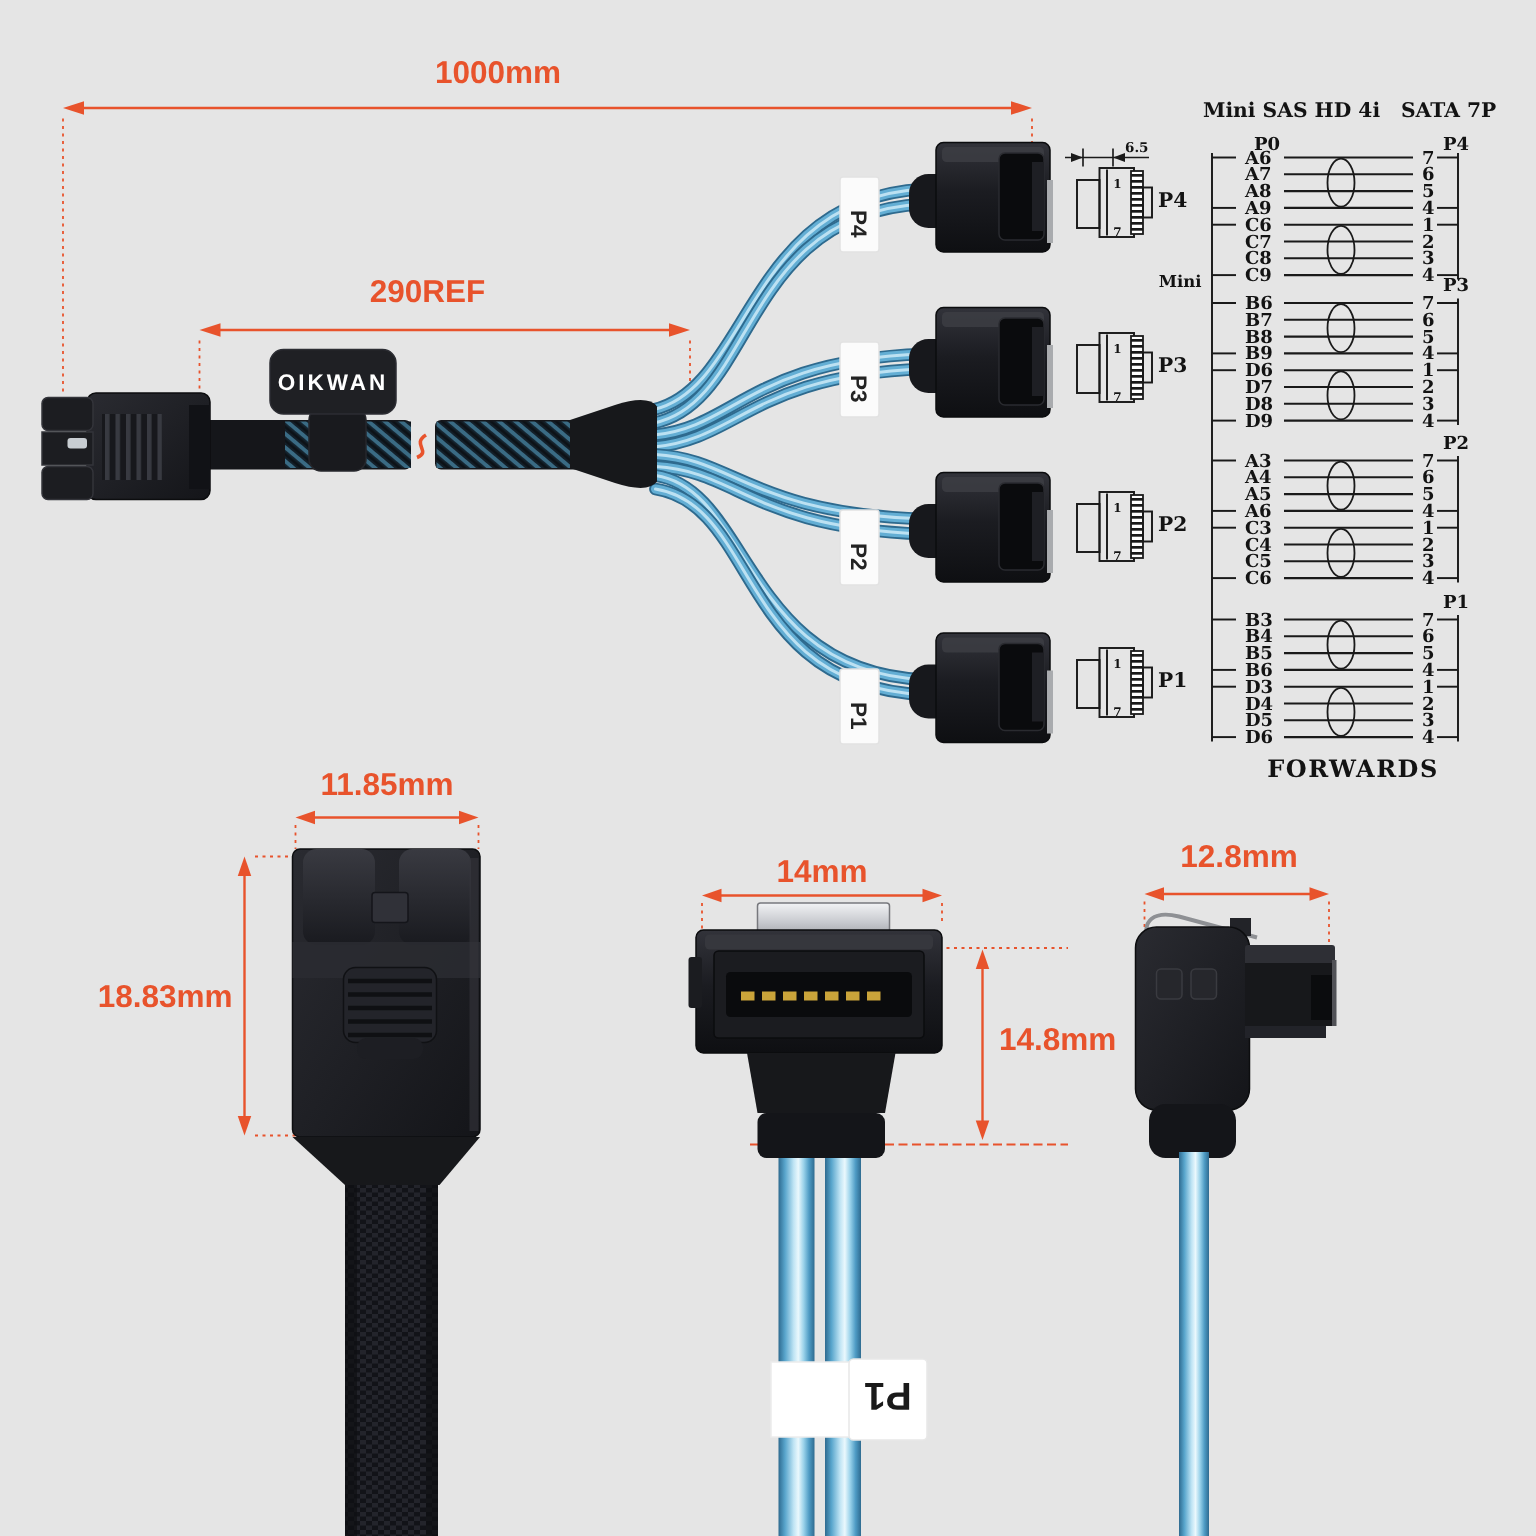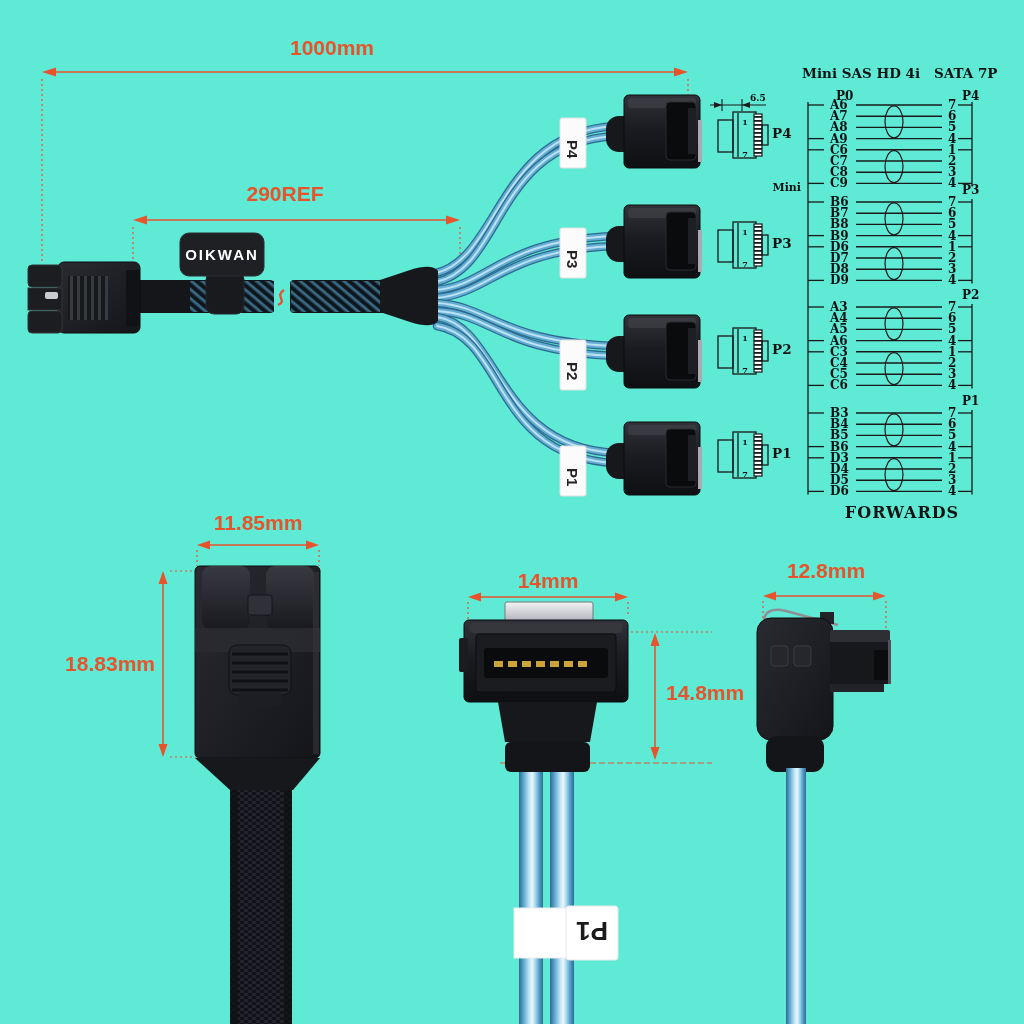--- a/index.html
+++ b/index.html
@@ -1,16 +1,16 @@
 <!DOCTYPE html>
 <html><head>
 <meta charset="utf-8">
 <style>
   html,body{margin:0;padding:0;background:#ffffff;}
-  .stage{position:relative;width:1024px;height:1024px;background:#5eead4;overflow:hidden;
+  .stage{position:relative;width:1024px;height:1024px;background:#e5e5e5;overflow:hidden;
          font-family:"Liberation Sans",sans-serif;}
   svg text{user-select:none;}
   .dim{fill:#E8532C;font:600 21px "Liberation Sans",sans-serif;}
   .dim-line{stroke:#E8532C;stroke-width:1.6;}
   .dim-dot{stroke:#E8532C;stroke-width:1.2;stroke-dasharray:2 3;fill:none;}
   .dim-dash{stroke:#E8532C;stroke-width:1.2;stroke-dasharray:6 3;fill:none;}
   .arr{fill:#E8532C;}
   .pinname{font:700 12px "DejaVu Serif",serif;fill:#131313;}
   .pintitle{font:700 13.5px "DejaVu Serif",serif;fill:#131313;}
   .pinsmall{font:700 12px "DejaVu Serif",serif;fill:#131313;}

